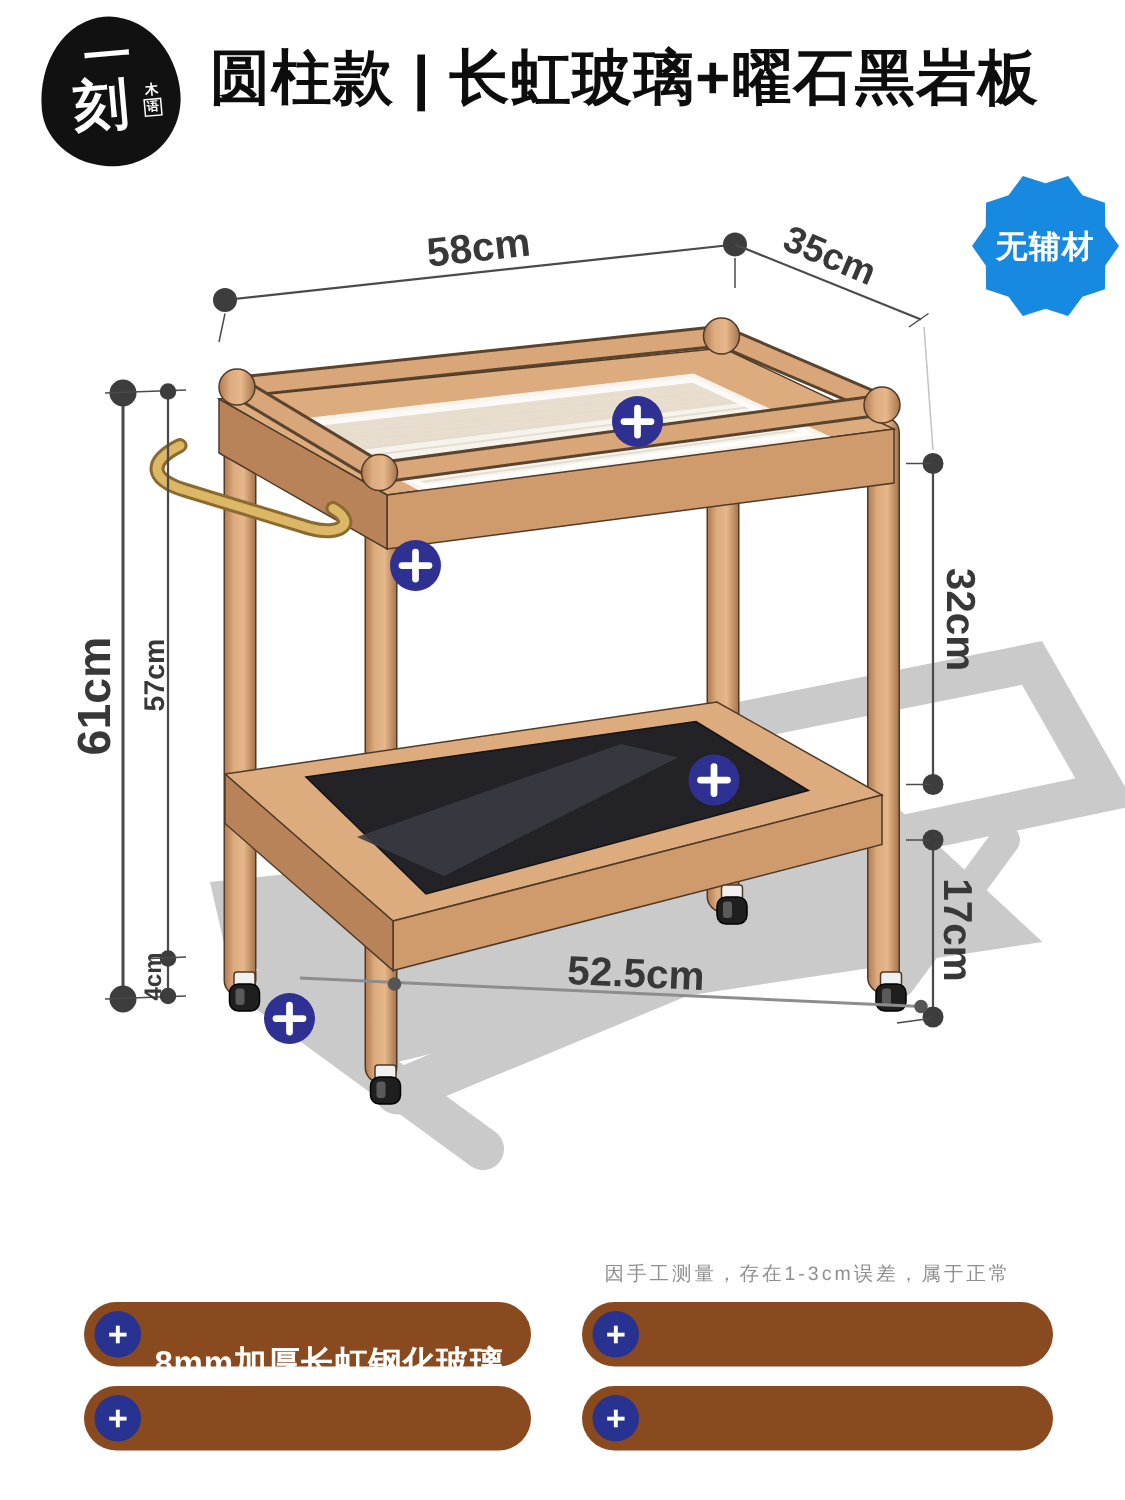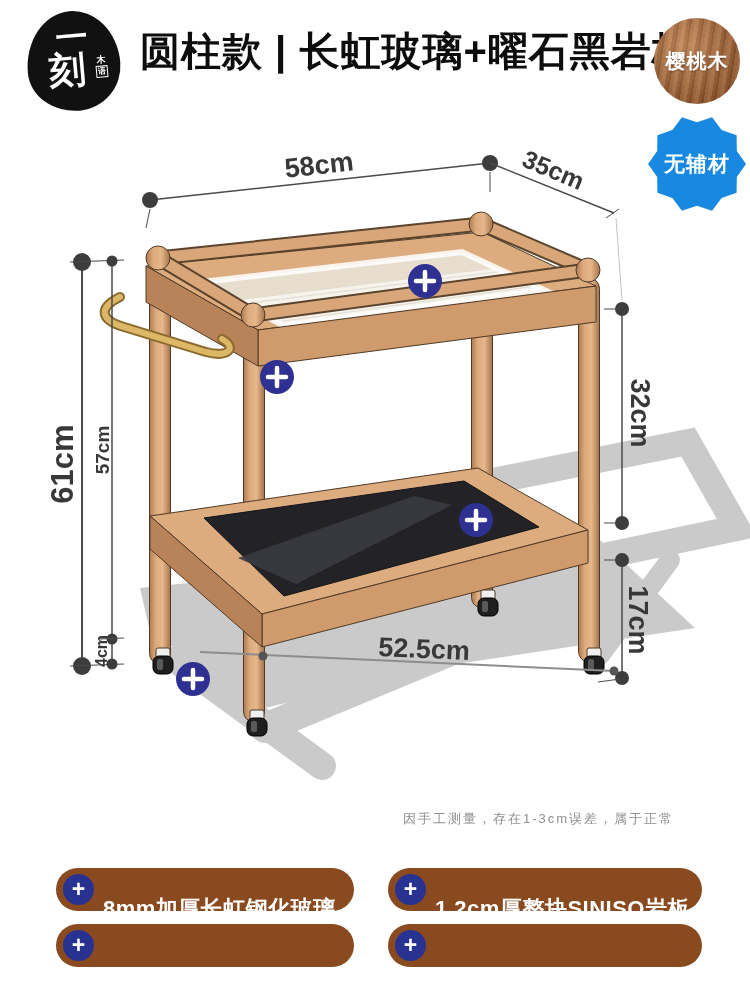--- a/index.html
+++ b/index.html
@@ -25,21 +25,21 @@
                 radial-gradient(circle at 35% 30%, rgba(255,226,190,.25), rgba(0,0,0,.18) 85%),
                 repeating-linear-gradient(99deg,#8f5026 0 2px,#a96b3d 2px 5px,#b77748 5px 9px,#9c5c30 9px 12px);
               display:flex;align-items:center;justify-content:center;}
   .wood-badge span{color:#fff;font-size:20px;font-weight:700;letter-spacing:1px;text-shadow:0 1px 2px rgba(60,25,5,.45);}
 
   .starburst-wrap{position:absolute;left:648px;top:115px;width:98px;height:98px;}
   .starburst-label{position:absolute;left:0;top:0;width:98px;height:98px;display:flex;align-items:center;
                    justify-content:center;color:#fff;font-size:21px;font-weight:800;letter-spacing:1px;}
 
   
-  .note{position:absolute;left:403px;top:810px;font-size:13px;color:#8f8f8f;letter-spacing:2px;white-space:nowrap;}
+  .note{position:absolute;left:403px;top:840px;font-size:13px;color:#8f8f8f;letter-spacing:2px;white-space:nowrap;}
 
   
   .pill{position:absolute;height:43px;background:#8a4a1f;border-radius:23px;display:flex;align-items:center;
         gap:9px;padding:0 17px 0 7px;box-sizing:border-box;}
   .pill-plus{width:31px;height:31px;border-radius:50%;background:#283291;color:#fff;flex:none;
              display:flex;align-items:center;justify-content:center;font-size:23px;font-weight:700;line-height:1;}
   .pill-text{color:#fff;font-size:22px;font-weight:700;white-space:nowrap;letter-spacing:.5px;margin-top:38px;}
   .pill1{left:56px;top:868px;width:298px;}
   .pill2{left:388px;top:868px;width:314px;}
   .pill3{left:56px;top:924px;width:298px;}
@@ -225,41 +225,37 @@
     <span class="logo-top">一</span>
     <span class="logo-bottom">刻</span>
     <span class="logo-sub">
       <span>木</span>
       <span class="boxed">语</span>
     </span>
   </div>
 
   <div class="main-title">圆柱款 | 长虹玻璃+曜石黑岩板</div>
 
-  <div class="wood-badge">
-    <span>樱桃木</span>
-  </div>
 
   <div class="starburst-wrap">
     <svg width="98" height="98" viewBox="0 0 96 96">
       <polygon fill="#1789e0" points="96,48 87,60.7 86.8,76.2 72.1,81.2 62.8,93.7 48,89 33.2,93.7 23.9,81.2
         9.2,76.2 9,60.7 0,48 9,35.3 9.2,19.8 23.9,14.8 33.2,2.3 48,7 62.8,2.3 72.1,14.8 86.8,19.8 87,35.3"></polygon>
     </svg>
     <div class="starburst-label">无辅材</div>
   </div>
 
   <div class="note">因手工测量，存在1-3cm误差，属于正常</div>
 
   <div class="pill pill1">
     <span class="pill-plus">+</span>
     <span class="pill-text">8mm加厚长虹钢化玻璃</span>
   </div>
   <div class="pill pill2">
     <span class="pill-plus">+</span>
-    <span class="pill-text">1.2cm厚整块SINISO岩板</span>
   </div>
   <div class="pill pill3">
     <span class="pill-plus">+</span>
   </div>
   <div class="pill pill4">
     <span class="pill-plus">+</span>
   </div>
 
 </div>
 

